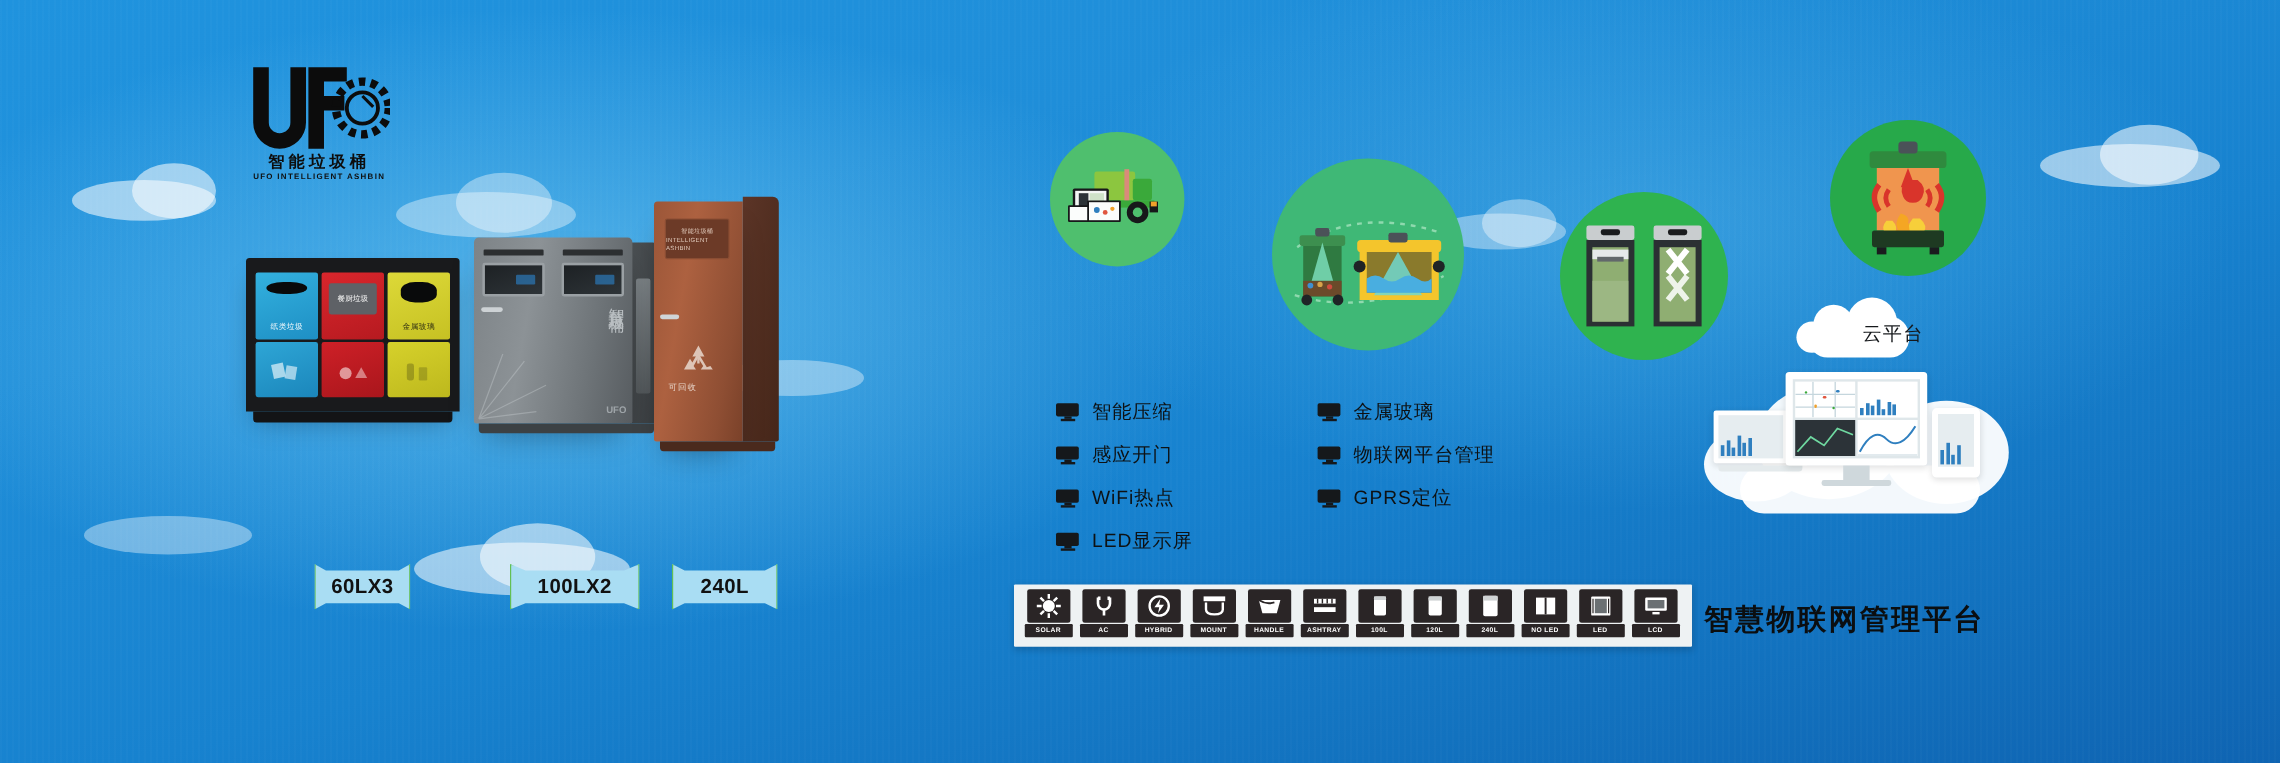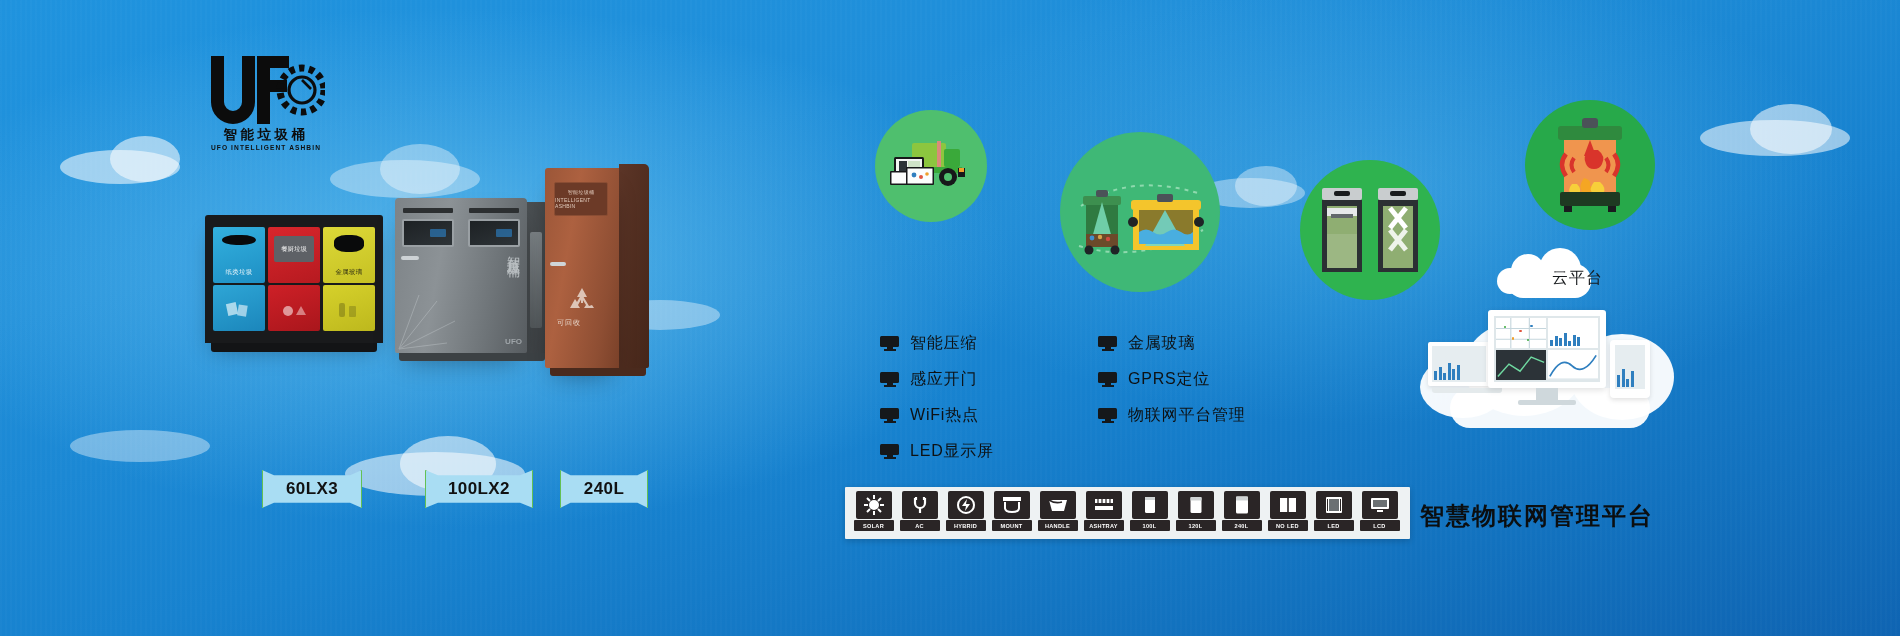--- a/index.html
+++ b/index.html
@@ -126,21 +126,21 @@
   
   .ribbon{
     position:absolute; height:38px; background:#a9ddf3;
     border:1.6px solid #63c054;
     display:flex; align-items:center; justify-content:center;
     font-size:17px; font-weight:700; color:#111;
     letter-spacing:.4px;
     -webkit-clip-path:polygon(0 0, 12% 14%, 88% 14%, 100% 0, 100% 100%, 88% 86%, 12% 86%, 0 100%);
     clip-path:polygon(0 0, 12% 14%, 88% 14%, 100% 0, 100% 100%, 88% 86%, 12% 86%, 0 100%);
   }
-  #rib1{ left:262px; top:470px; width:100px; }
+  #rib1{ left:262px; top:470px; width:80px; }
   #rib2{ left:425px; top:470px; width:108px; }
   #rib3{ left:560px; top:470px; width:88px; }
 
   
   .gcircle{ position:absolute; border-radius:50%; }
   #gc1{ left:875px; top:110px; width:112px; height:112px; background:#4fbf6e; }
   #gc2{ left:1060px; top:132px; width:160px; height:160px; background:#3fb876; }
   #gc3{ left:1300px; top:160px; width:140px; height:140px; background:#2fb34f; }
   #gc4{ left:1525px; top:100px; width:130px; height:130px; background:#27a94a; }
   .gc-inner{ position:absolute; inset:0; display:flex; align-items:center; justify-content:center; }
@@ -488,29 +488,29 @@
             <u></u>
           </span>
         <span class="ftxt">金属玻璃</span>
       </div>
       <div class="frow">
         <span class="fmon">
             <i></i>
             <b></b>
             <u></u>
           </span>
-        <span class="ftxt">GPRS定位</span>
+        <span class="ftxt">物联网平台管理</span>
       </div>
       <div class="frow">
         <span class="fmon">
             <i></i>
             <b></b>
             <u></u>
           </span>
-        <span class="ftxt">物联网平台管理</span>
+        <span class="ftxt">GPRS定位</span>
       </div>
     </div>
   </div>
 
   <div id="strip">
 
     <div class="sitem">
       <div class="sbox">
         <svg width="22" height="20" viewBox="0 0 22 20">
             <circle cx="11" cy="10" r="5" fill="#fff"></circle>

